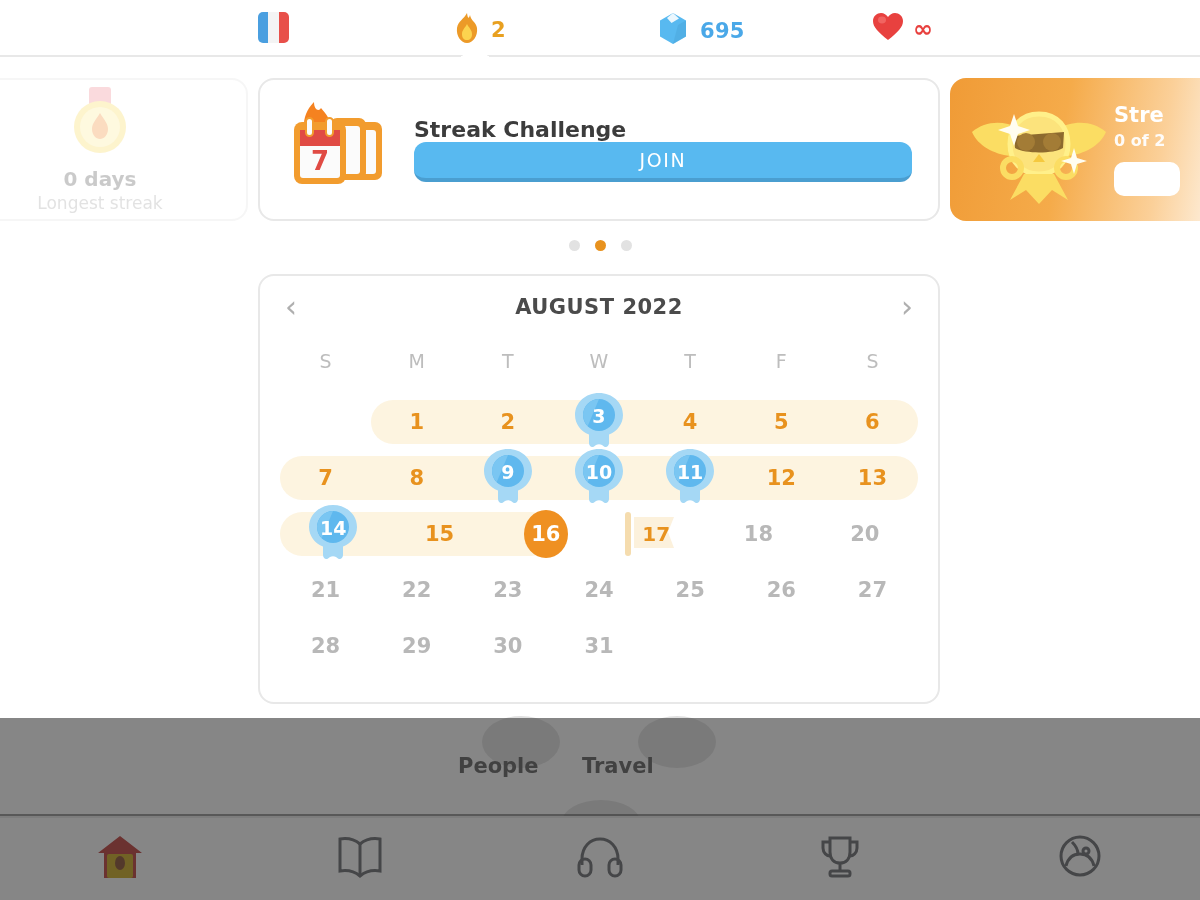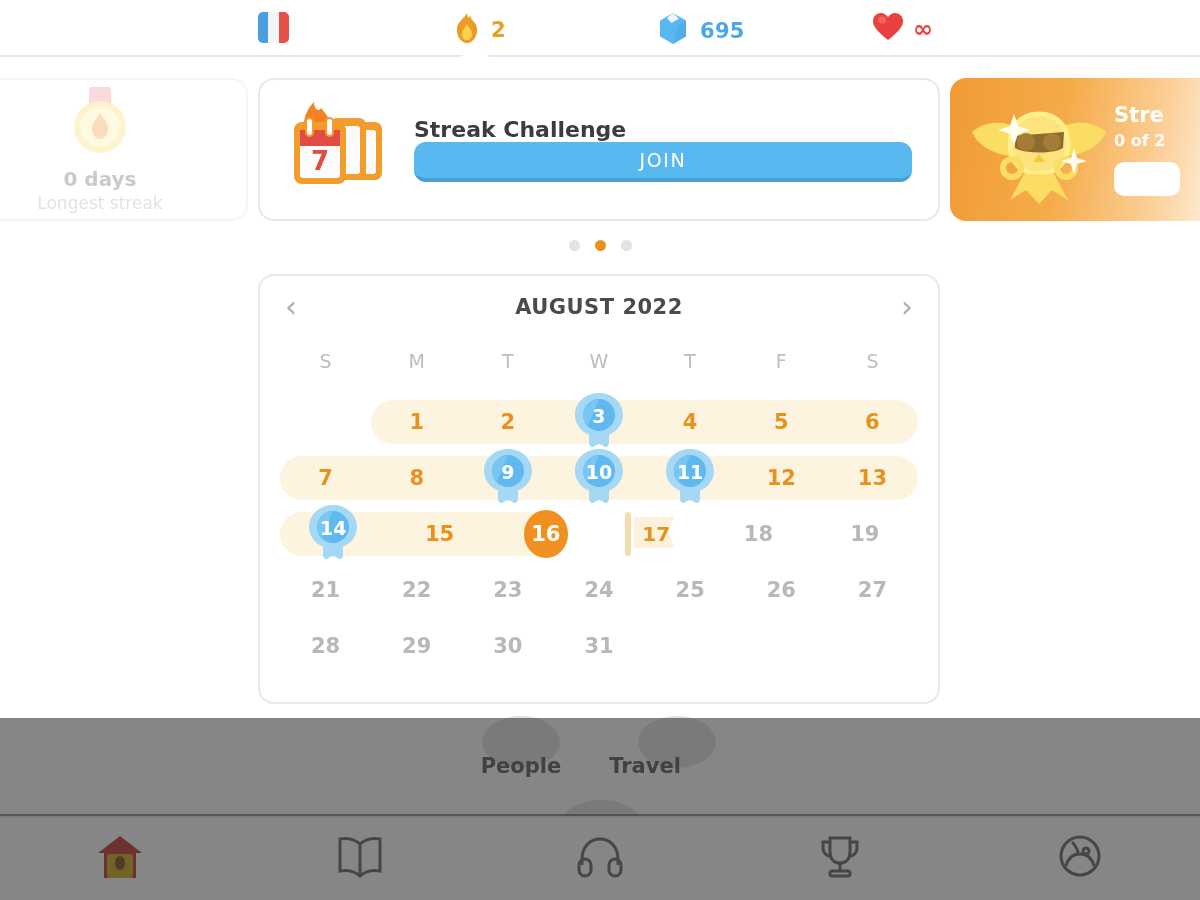--- a/index.html
+++ b/index.html
@@ -147,21 +147,20 @@
     position:absolute; top:0; left:12px; width:40px; height:44px;
     display:flex; align-items:center; justify-content:center;
     color:#e8921e; font-size:20px; font-weight:700;
   }
 
   
   .bg-path { position:absolute; top:706px; left:0; width:1200px; height:194px; background:#fff; }
   .skill { position:absolute; border-radius:50%; background:#e0e0e0; }
   .skill-label {
     position:absolute; font-size:21px; font-weight:700; color:#4b4b4b;
-    text-align:center;
   }
   .dim {
     position:absolute; top:718px; left:0; width:1200px; height:182px;
     background:rgba(60,60,60,.62);
   }
 
   
   .navbar {
     position:absolute; bottom:0; left:0; width:1200px; height:84px;
     background:#fff; border-top:2px solid #e8e8e8;
@@ -409,21 +408,21 @@
                 <rect x="1" y="0" width="6" height="44" rx="3" fill="#f5dcae"></rect>
                 <path d="M10 5 L50 5 L44 20 L50 36 L10 36 Z" fill="#fcf1dc"></path>
               </svg>
               <span>17</span>
             </div>
           </div>
           <div class="day">
             <span class="d-plain">18</span>
           </div>
           <div class="day">
-            <span class="d-plain">19</span>
+            <span class="d-plain">20</span>
           </div>
         </div>
         <div class="week">
           <div class="day">
             <span class="d-plain">21</span>
           </div>
           <div class="day">
             <span class="d-plain">22</span>
           </div>
           <div class="day">

